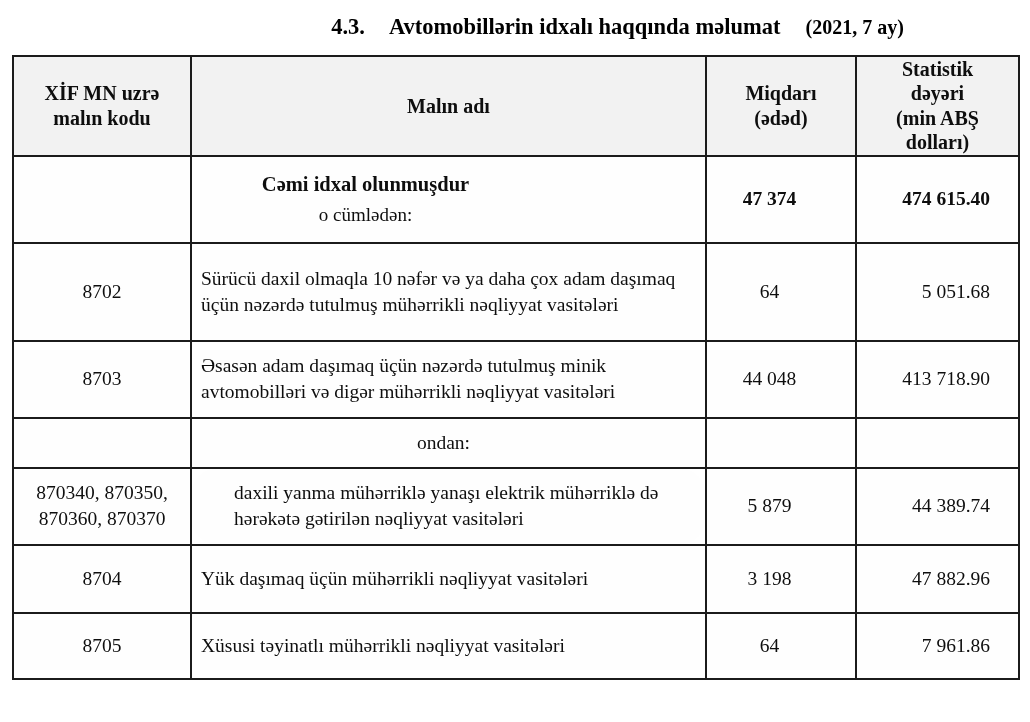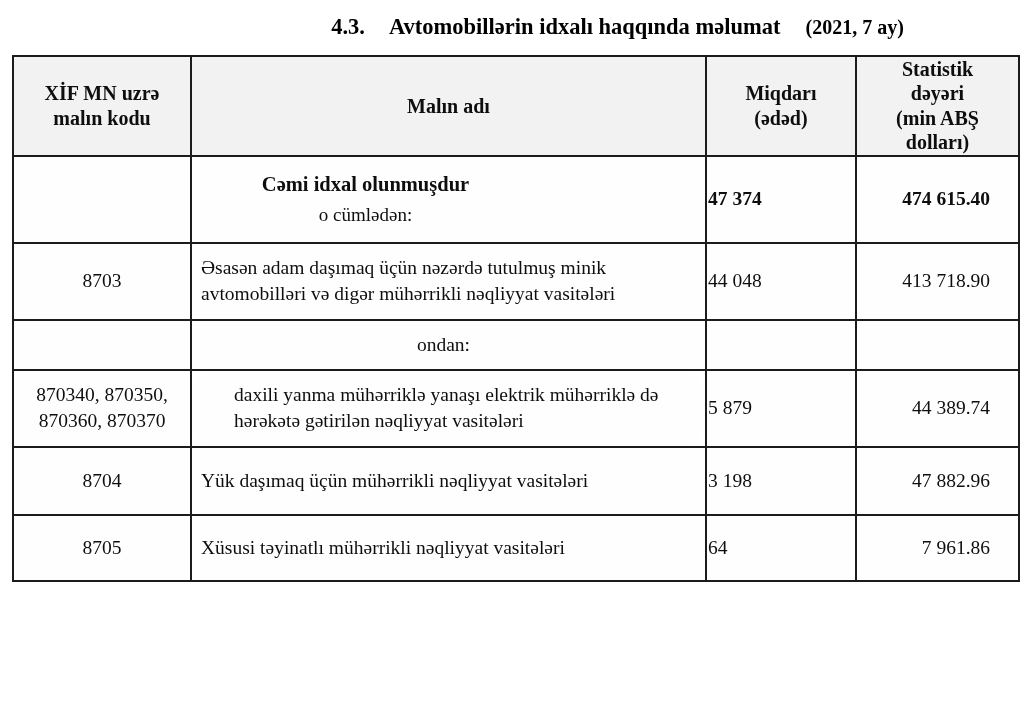--- a/index.html
+++ b/index.html
@@ -54,21 +54,21 @@
     padding: 0 4px;
   }
   table.imports td {
     background: #fefefe;
     font-size: 19.5px;
     line-height: 1.33;
     vertical-align: middle;
   }
   .code-cell  { text-align: center; padding: 0 8px; }
   .name-cell  { text-align: left; padding: 4px 19px 4px 9px; }
-  .qty-cell   { text-align: left; padding-right: 24px; }
+  .qty-cell   { text-align: center; padding-right: 24px; }
   .value-cell { text-align: right; padding-right: 28px; }
 
   tr.style-total td { font-weight: bold; }
   tr.style-total .name-cell {
     text-align: center;
     padding-right: 175px;
     font-size: 20.5px;
   }
   .product-name-sub {
     font-weight: normal;
@@ -120,20 +120,26 @@
     <tbody>
         <tr class="row r0 style-total">
           <td class="code-cell"></td>
           <td class="name-cell">
             <div class="product-name-main">Cəmi idxal olunmuşdur</div>
             <div class="product-name-sub">o cümlədən:</div>
           </td>
           <td class="qty-cell">47 374</td>
           <td class="value-cell">474 615.40</td>
         </tr>
+        <tr class="row r1 style-normal">
+          <td class="code-cell">8702</td>
+          <td class="name-cell">Sürücü daxil olmaqla 10 nəfər və ya daha çox adam daşımaq üçün nəzərdə tutulmuş mühərrikli nəqliyyat vasitələri</td>
+          <td class="qty-cell">64</td>
+          <td class="value-cell">5 051.68</td>
+        </tr>
         <tr class="row r2 style-normal">
           <td class="code-cell">8703</td>
           <td class="name-cell">Əsasən adam daşımaq üçün nəzərdə tutulmuş minik avtomobilləri və digər mühərrikli nəqliyyat vasitələri</td>
           <td class="qty-cell">44 048</td>
           <td class="value-cell">413 718.90</td>
         </tr>
         <tr class="row r3 style-label">
           <td class="code-cell"></td>
           <td class="name-cell">ondan:</td>
           <td class="qty-cell"></td>

